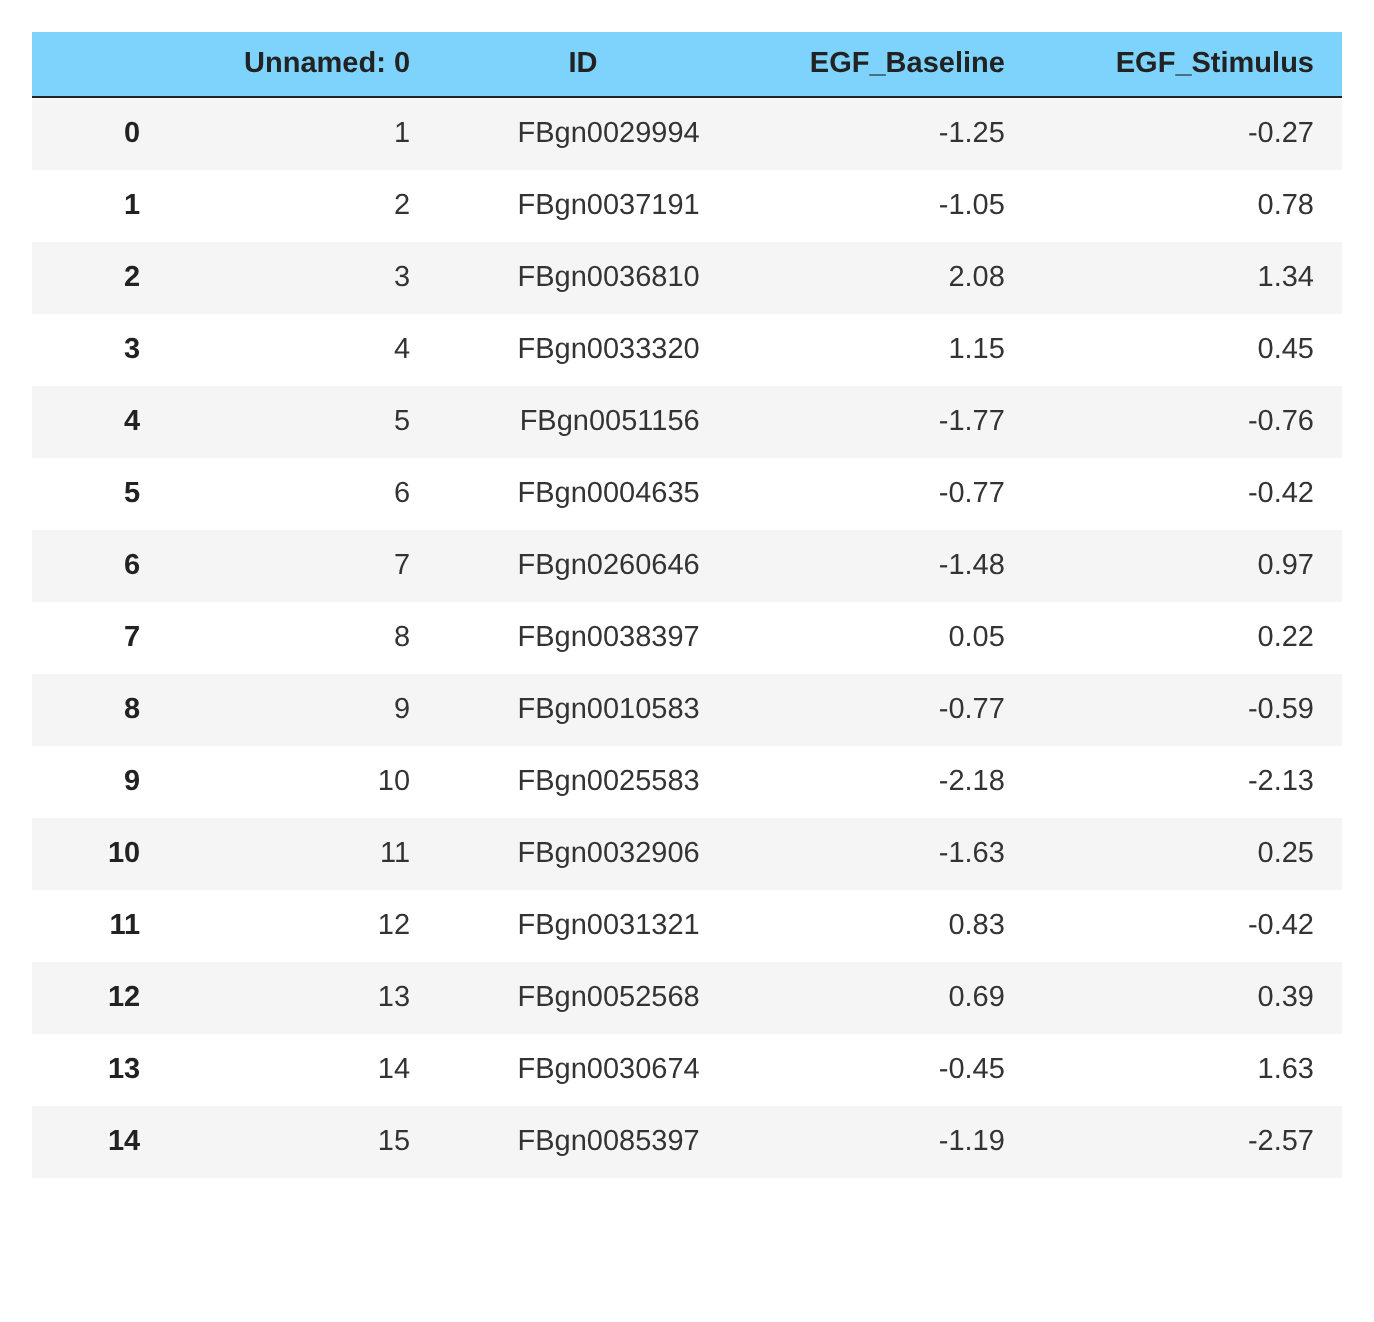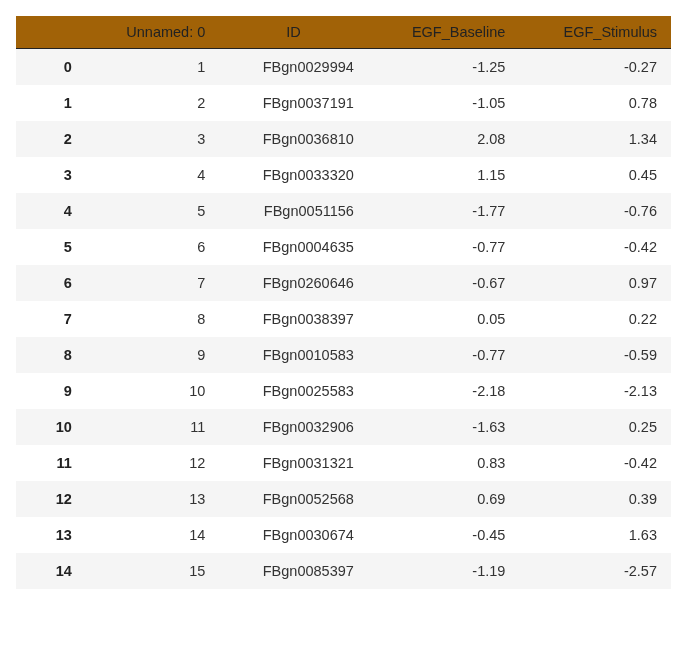--- a/index.html
+++ b/index.html
@@ -8,26 +8,26 @@
     font-family: Arial, Helvetica, sans-serif;
     background: #fff;
     color: #333;
   }
   table {
     border-collapse: collapse;
     font-size: 14.5px;
     width: 655px;
   }
   thead th {
-    font-weight: normal;
+    font-weight: bold;
     border-bottom: 1.5px solid #222;
     padding: 8px 14px 8px 14px;
     text-align: right;
     color: #222;
-    background: #a16207;
+    background: #7dd3fc;
   }
   thead th.idcol {
     text-align: center;
   }
   tbody tr:nth-child(odd) {
     background: #f5f5f5;
   }
   tbody tr:nth-child(even) {
     background: #ffffff;
   }
@@ -103,21 +103,21 @@
         <th class="rowhead">5</th>
         <td>6</td>
         <td class="idcell">FBgn0004635</td>
         <td>-0.77</td>
         <td>-0.42</td>
       </tr>
       <tr>
         <th class="rowhead">6</th>
         <td>7</td>
         <td class="idcell">FBgn0260646</td>
-        <td>-0.67</td>
+        <td>-1.48</td>
         <td>0.97</td>
       </tr>
       <tr>
         <th class="rowhead">7</th>
         <td>8</td>
         <td class="idcell">FBgn0038397</td>
         <td>0.05</td>
         <td>0.22</td>
       </tr>
       <tr>

